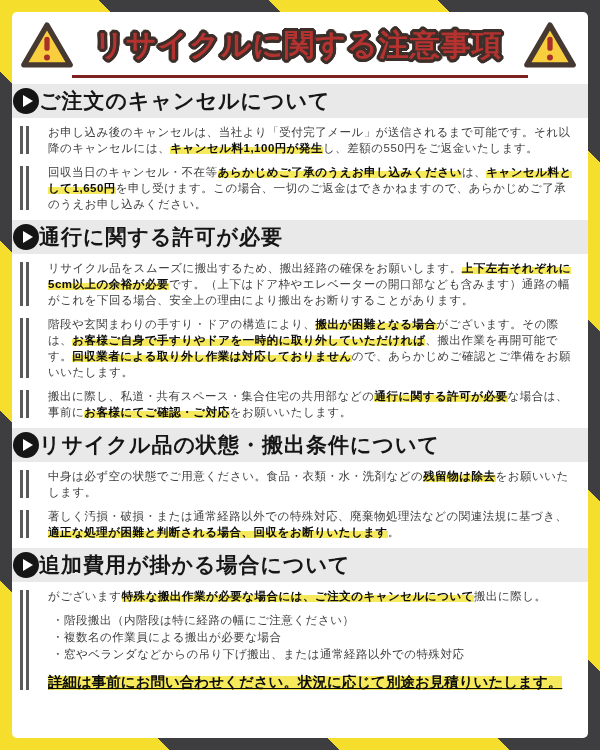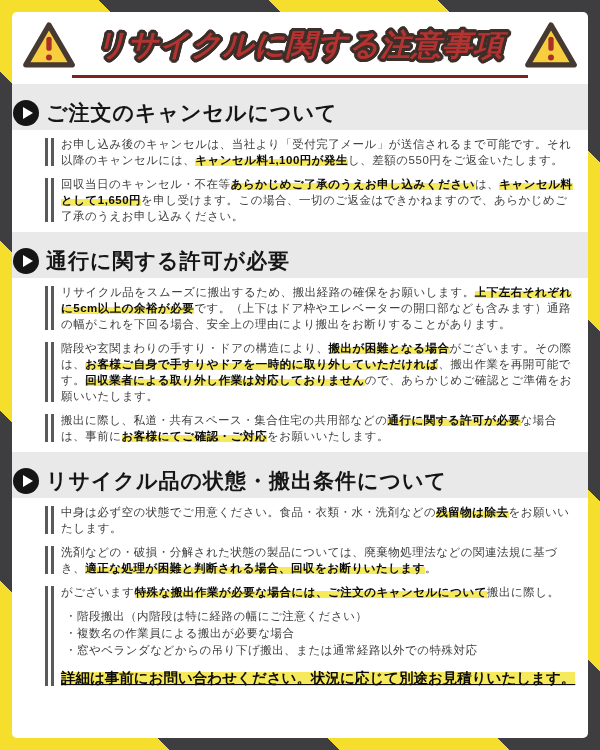--- a/index.html
+++ b/index.html
@@ -25,55 +25,55 @@
       var(--stripe-yellow) 0 120px,
       var(--stripe-dark) 120px 240px);
   }
   .sheet{
     width:100%;height:100%;background:#ffffff;
     border-radius:5px;overflow:hidden;
   }
 
   
   .notice-header{
-    display:flex;align-items:center;justify-content:center;
-    gap:20px;padding:9px 8px 3px;font-style:italic;
+    display:flex;align-items:center;
+    gap:20px;padding:9px 8px 3px;
   }
   .warn-svg{width:54px;height:48px;flex:none;}
   .page-title{
     font-size:30px;font-weight:bold;letter-spacing:1px;
     color:var(--accent-red);
     white-space:nowrap;
     text-shadow:
       3px 0 0 #3c2e29,-3px 0 0 #3c2e29,0 3px 0 #3c2e29,0 -3px 0 #3c2e29,
       2px 2px 0 #3c2e29,2px -2px 0 #3c2e29,-2px 2px 0 #3c2e29,-2px -2px 0 #3c2e29,
       3px 1px 0 #3c2e29,3px -1px 0 #3c2e29,-3px 1px 0 #3c2e29,-3px -1px 0 #3c2e29,
       1px 3px 0 #3c2e29,-1px 3px 0 #3c2e29,1px -3px 0 #3c2e29,-1px -3px 0 #3c2e29;
   }
   .title-underline{height:3px;background:var(--underline-red);margin:3px 60px 6px;}
 
   
   section{margin-top:4px;}
   .sec-head{
-    display:flex;align-items:center;gap:7px;
-    background:var(--heading-bar);padding:15px 8px 3px 1px;
+    display:flex;align-items:center;
+    background:var(--heading-bar);padding:3px 8px 3px 1px;
   }
   .play{
     width:26px;height:26px;border-radius:50%;background:var(--icon-dark);
     display:flex;align-items:center;justify-content:center;flex:none;
   }
   .play::after{
     content:"";width:0;height:0;margin-left:3px;
     border-left:10px solid #ffffff;
     border-top:6px solid transparent;border-bottom:6px solid transparent;
   }
   .sec-title{font-size:21px;font-weight:bold;color:#161616;letter-spacing:1px;white-space:nowrap;}
 
   .para{
-    position:relative;margin:6px 12px 8px 33px;padding-left:16px;
+    position:relative;margin:6px 12px 8px 8px;padding-left:28px;
     font-size:11.5px;line-height:16px;letter-spacing:.5px;color:var(--body-text);
   }
   .para::before{
     content:"";position:absolute;left:0;top:2px;bottom:2px;width:9px;
     background:linear-gradient(90deg,#5a5a5a 0 3px,transparent 3px 6px,#5a5a5a 6px 9px);
   }
   .hl{
     font-weight:bold;color:#0c0c0c;
     background:linear-gradient(to bottom,transparent 38%,var(--highlight-yellow) 38%,var(--highlight-yellow) 96%,transparent 96%);
   }
@@ -123,23 +123,27 @@
           <div class="para"><span>リサイクル品をスムーズに搬出するため、搬出経路の確保をお願いします。</span><span class="hl">上下左右それぞれに5cm以上の余裕が必要</span><span>です。（上下はドア枠やエレベーターの開口部なども含みます）通路の幅がこれを下回る場合、安全上の理由により搬出をお断りすることがあります。</span></div>
           <div class="para"><span>階段や玄関まわりの手すり・ドアの構造により、</span><span class="hl">搬出が困難となる場合</span><span>がございます。その際は、</span><span class="hl">お客様ご自身で手すりやドアを一時的に取り外していただければ</span><span>、搬出作業を再開可能です。</span><span class="hl">回収業者による取り外し作業は対応しておりません</span><span>ので、あらかじめご確認とご準備をお願いいたします。</span></div>
           <div class="para"><span>搬出に際し、私道・共有スペース・集合住宅の共用部などの</span><span class="hl">通行に関する許可が必要</span><span>な場合は、事前に</span><span class="hl">お客様にてご確認・ご対応</span><span>をお願いいたします。</span></div>
         </section>
         <section>
           <div class="sec-head">
             <span class="play"></span>
             <h2 class="sec-title">リサイクル品の状態・搬出条件について</h2>
           </div>
           <div class="para"><span>中身は必ず空の状態でご用意ください。食品・衣類・水・洗剤などの</span><span class="hl">残留物は除去</span><span>をお願いいたします。</span></div>
-          <div class="para"><span>洗剤などの・破損・分解された状態の製品については、廃棄物処理法などの関連法規に基づき、</span><span class="hl">適正な処理が困難と判断される場合、回収をお断りいたします</span><span>。</span></div>
+          <div class="para"><span>著しく汚損・破損・または通常経路以外での特殊対応、廃棄物処理法などの関連法規に基づき、</span><span class="hl">適正な処理が困難と判断される場合、回収をお断りいたします</span><span>。</span></div>
         </section>
         <section>
+          <div class="sec-head">
+            <span class="play"></span>
+            <h2 class="sec-title">追加費用が掛かる場合について</h2>
+          </div>
           <div class="para"><span>がございます</span><span class="hl">特殊な搬出作業が必要な場合には、ご注文のキャンセルについて</span><span>搬出に際し。</span><div class="blist">
               <div class="bitem">・階段搬出（内階段は特に経路の幅にご注意ください）</div>
               <div class="bitem">・複数名の作業員による搬出が必要な場合</div>
               <div class="bitem">・窓やベランダなどからの吊り下げ搬出、または通常経路以外での特殊対応</div>
             </div><div class="note"><span class="hl">詳細は事前にお問い合わせください。状況に応じて別途お見積りいたします。</span></div></div>
         </section>
       </main>
 
   </div>
 </div>

